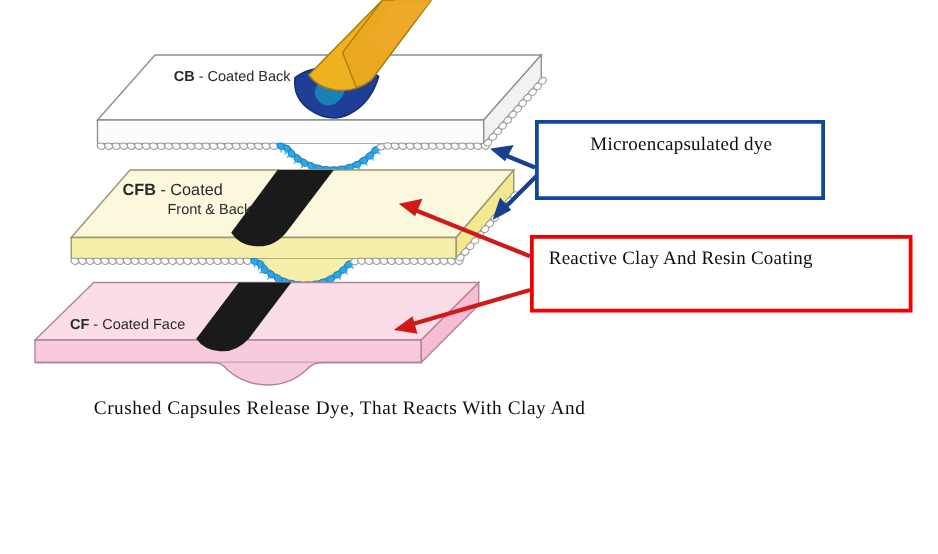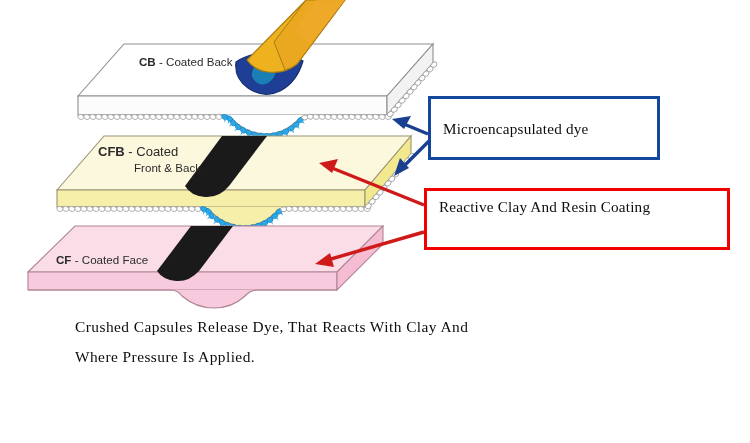--- a/index.html
+++ b/index.html
@@ -2,21 +2,21 @@
 <html><head>
 <meta charset="utf-8">
 <style>
   html,body{margin:0;padding:0;background:#ffffff;}
   body{width:750px;height:443px;overflow:hidden;
        font-family:"Liberation Sans",sans-serif;}
   #stage{position:relative;width:750px;height:443px;background:#fff;}
   #art{position:absolute;left:0;top:0;width:750px;height:443px;}
 
   .callout{position:absolute;background:#ffffff;box-sizing:border-box;
-           display:flex;flex-direction:column;justify-content:center;}
+           display:flex;flex-direction:row;justify-content:center;}
   .callout span{display:block;font-family:"Liberation Serif",serif;
            color:#0d0d0d;white-space:nowrap;}
 
   #blue-box{left:428px;top:96px;width:232px;height:64px;border:3px solid #12479b;
             padding:3px 10px 3px 12px;}
   #blue-box span{font-size:15.2px;line-height:27px;letter-spacing:.2px;}
 
   #red-box{left:424px;top:188px;width:306px;height:62px;border:3px solid #f20000;
            padding:2px 10px 2px 12px;justify-content:space-between;}
   #red-box span{font-size:15.2px;line-height:27px;letter-spacing:.2px;}
@@ -270,15 +270,14 @@
   <div class="callout" id="blue-box">
     <span>Microencapsulated dye</span>
   </div>
 
   <div class="callout" id="red-box">
     <span>Reactive Clay And Resin Coating</span>
   </div>
 
   <div id="caption">
     <span>Crushed Capsules Release Dye, That Reacts With Clay And</span>
-    <span>Where Pressure Is Applied.</span>
   </div>
 </div>
 
 </body></html>

